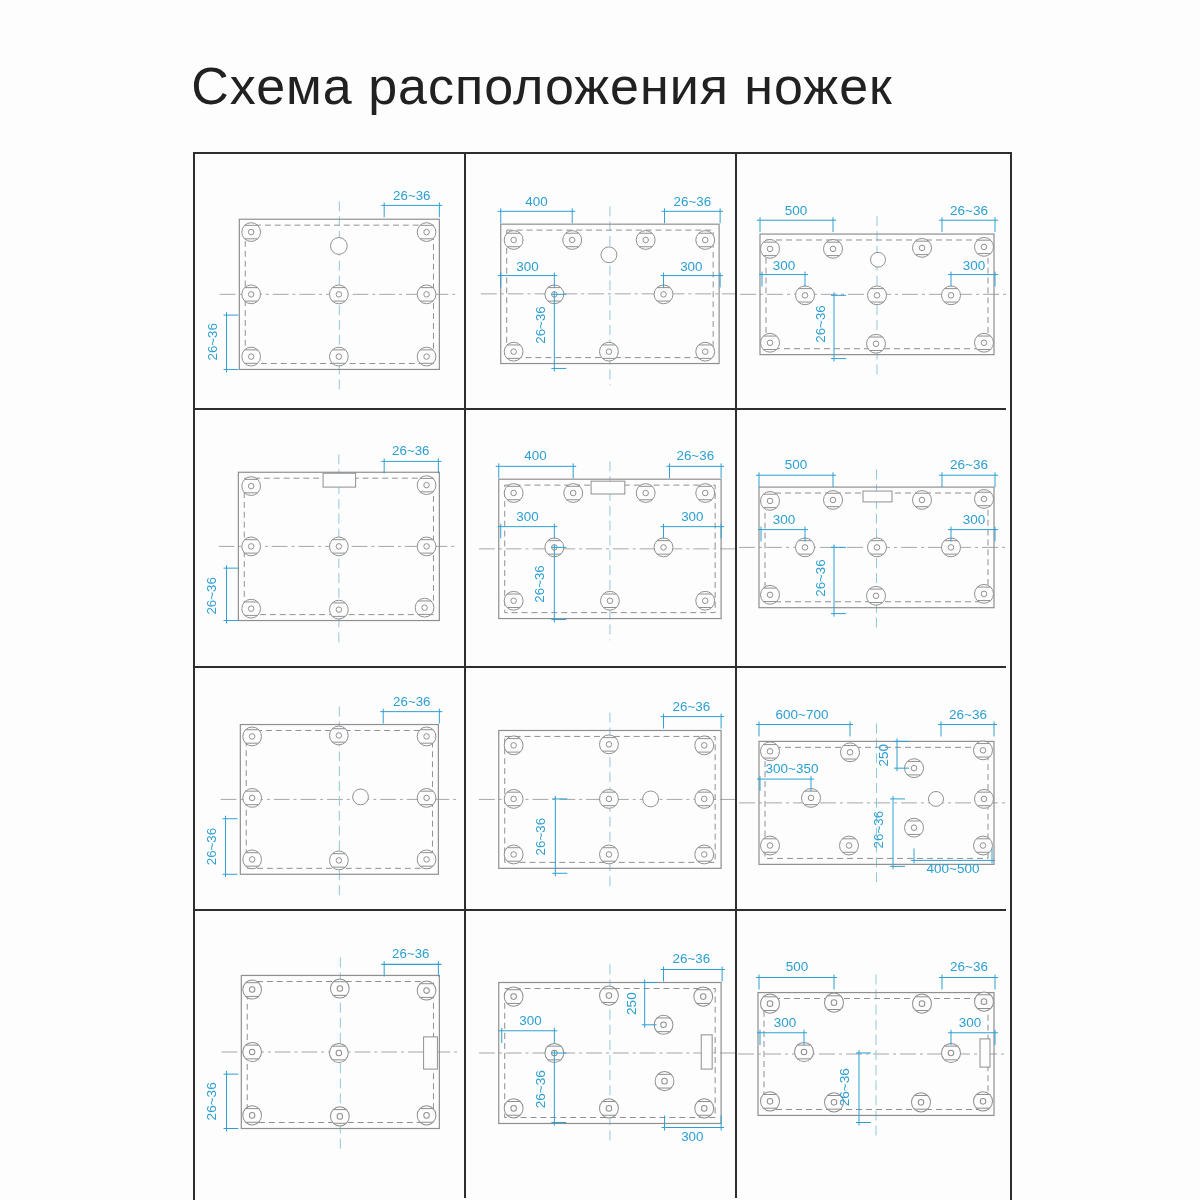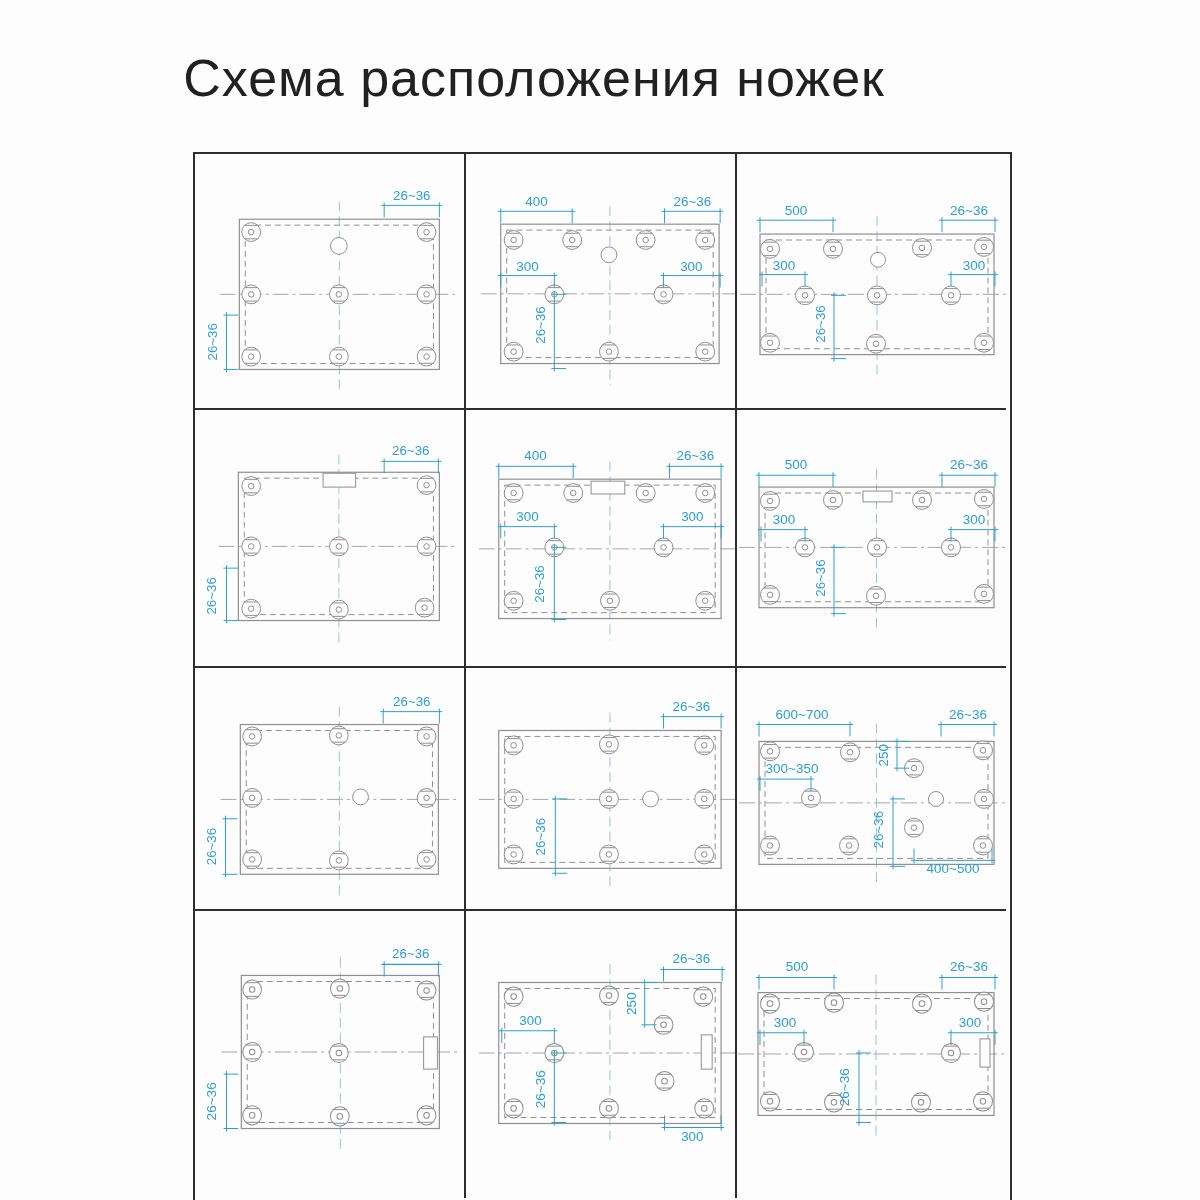--- a/index.html
+++ b/index.html
@@ -6,21 +6,21 @@
   body{
     width:1200px;height:1200px;position:relative;
     background:#fdfdfd;
     font-family:"Liberation Sans", sans-serif;
     overflow:hidden;
   }
   .page-title{
     position:absolute;left:0;top:48px;width:1068px;
     text-align:center;
     font-size:52px;font-weight:500;color:#212121;
-    letter-spacing:1px;margin:0;
+    letter-spacing:1px;margin:8px;
   }
   .diagram-grid{
     position:absolute;left:193px;top:152px;
     width:815px;height:1048px;
     border:2px solid #2e2e2e;
     display:grid;
     grid-template-columns:271px 271px 269px;
     grid-template-rows:256px 258px 243px 287px;
     background:#fdfdfd;
   }

